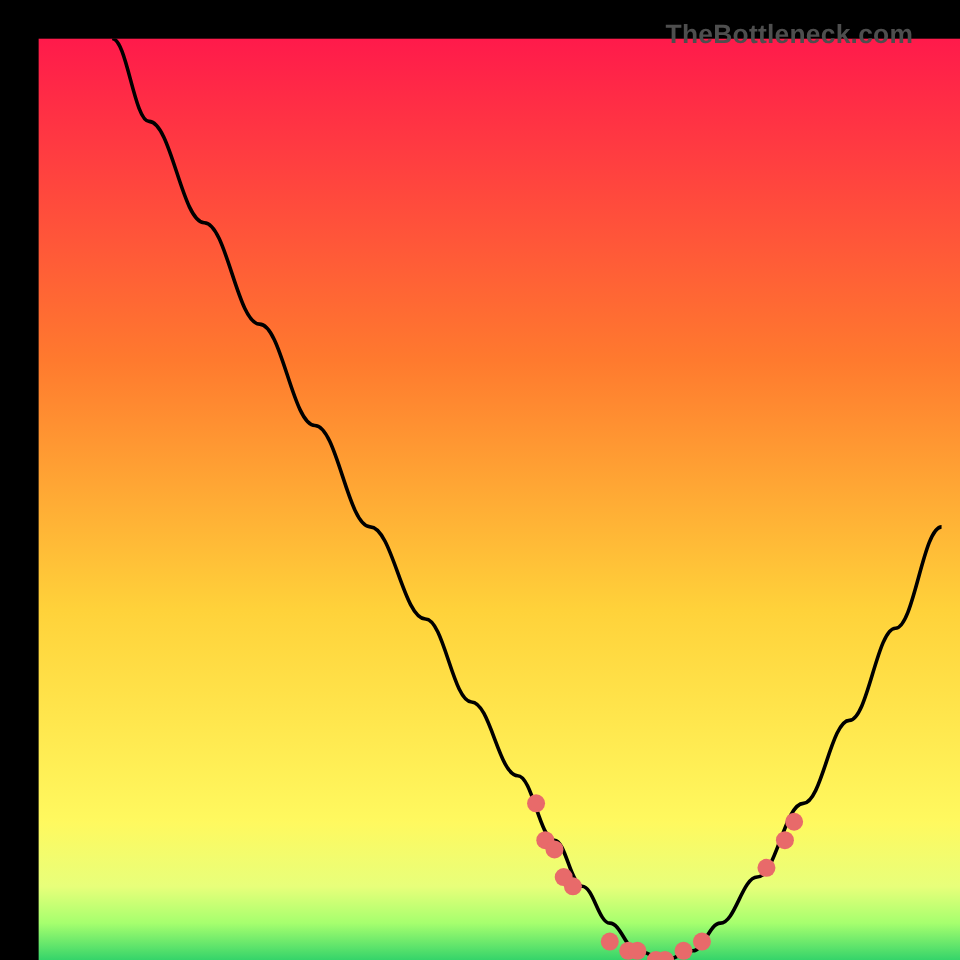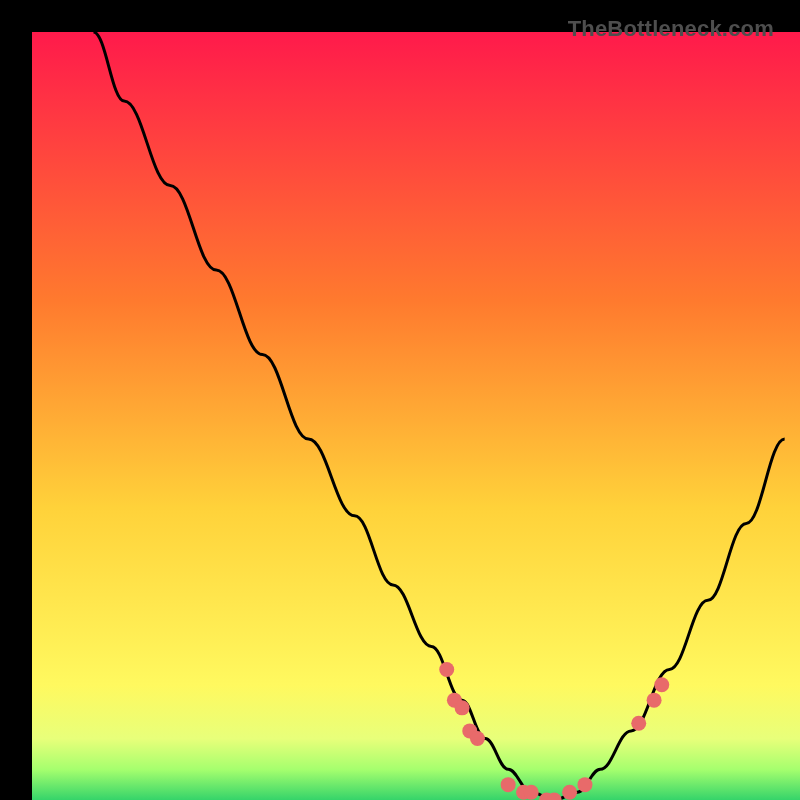--- a/index.html
+++ b/index.html
@@ -22,21 +22,21 @@
   .plot {
     position: absolute;
     left: 16px;
     top: 16px;
     width: 768px;
     height: 768px;
   }
   .watermark {
     position: absolute;
     top: 0px;
-    right: 10px;
+    right: 23px;
     color: #4e4e4e;
     font-size: 22px;
     font-weight: 600;
     letter-spacing: 0.2px;
     user-select: none;
   }
 </style>
 </head>
 <body>
 

